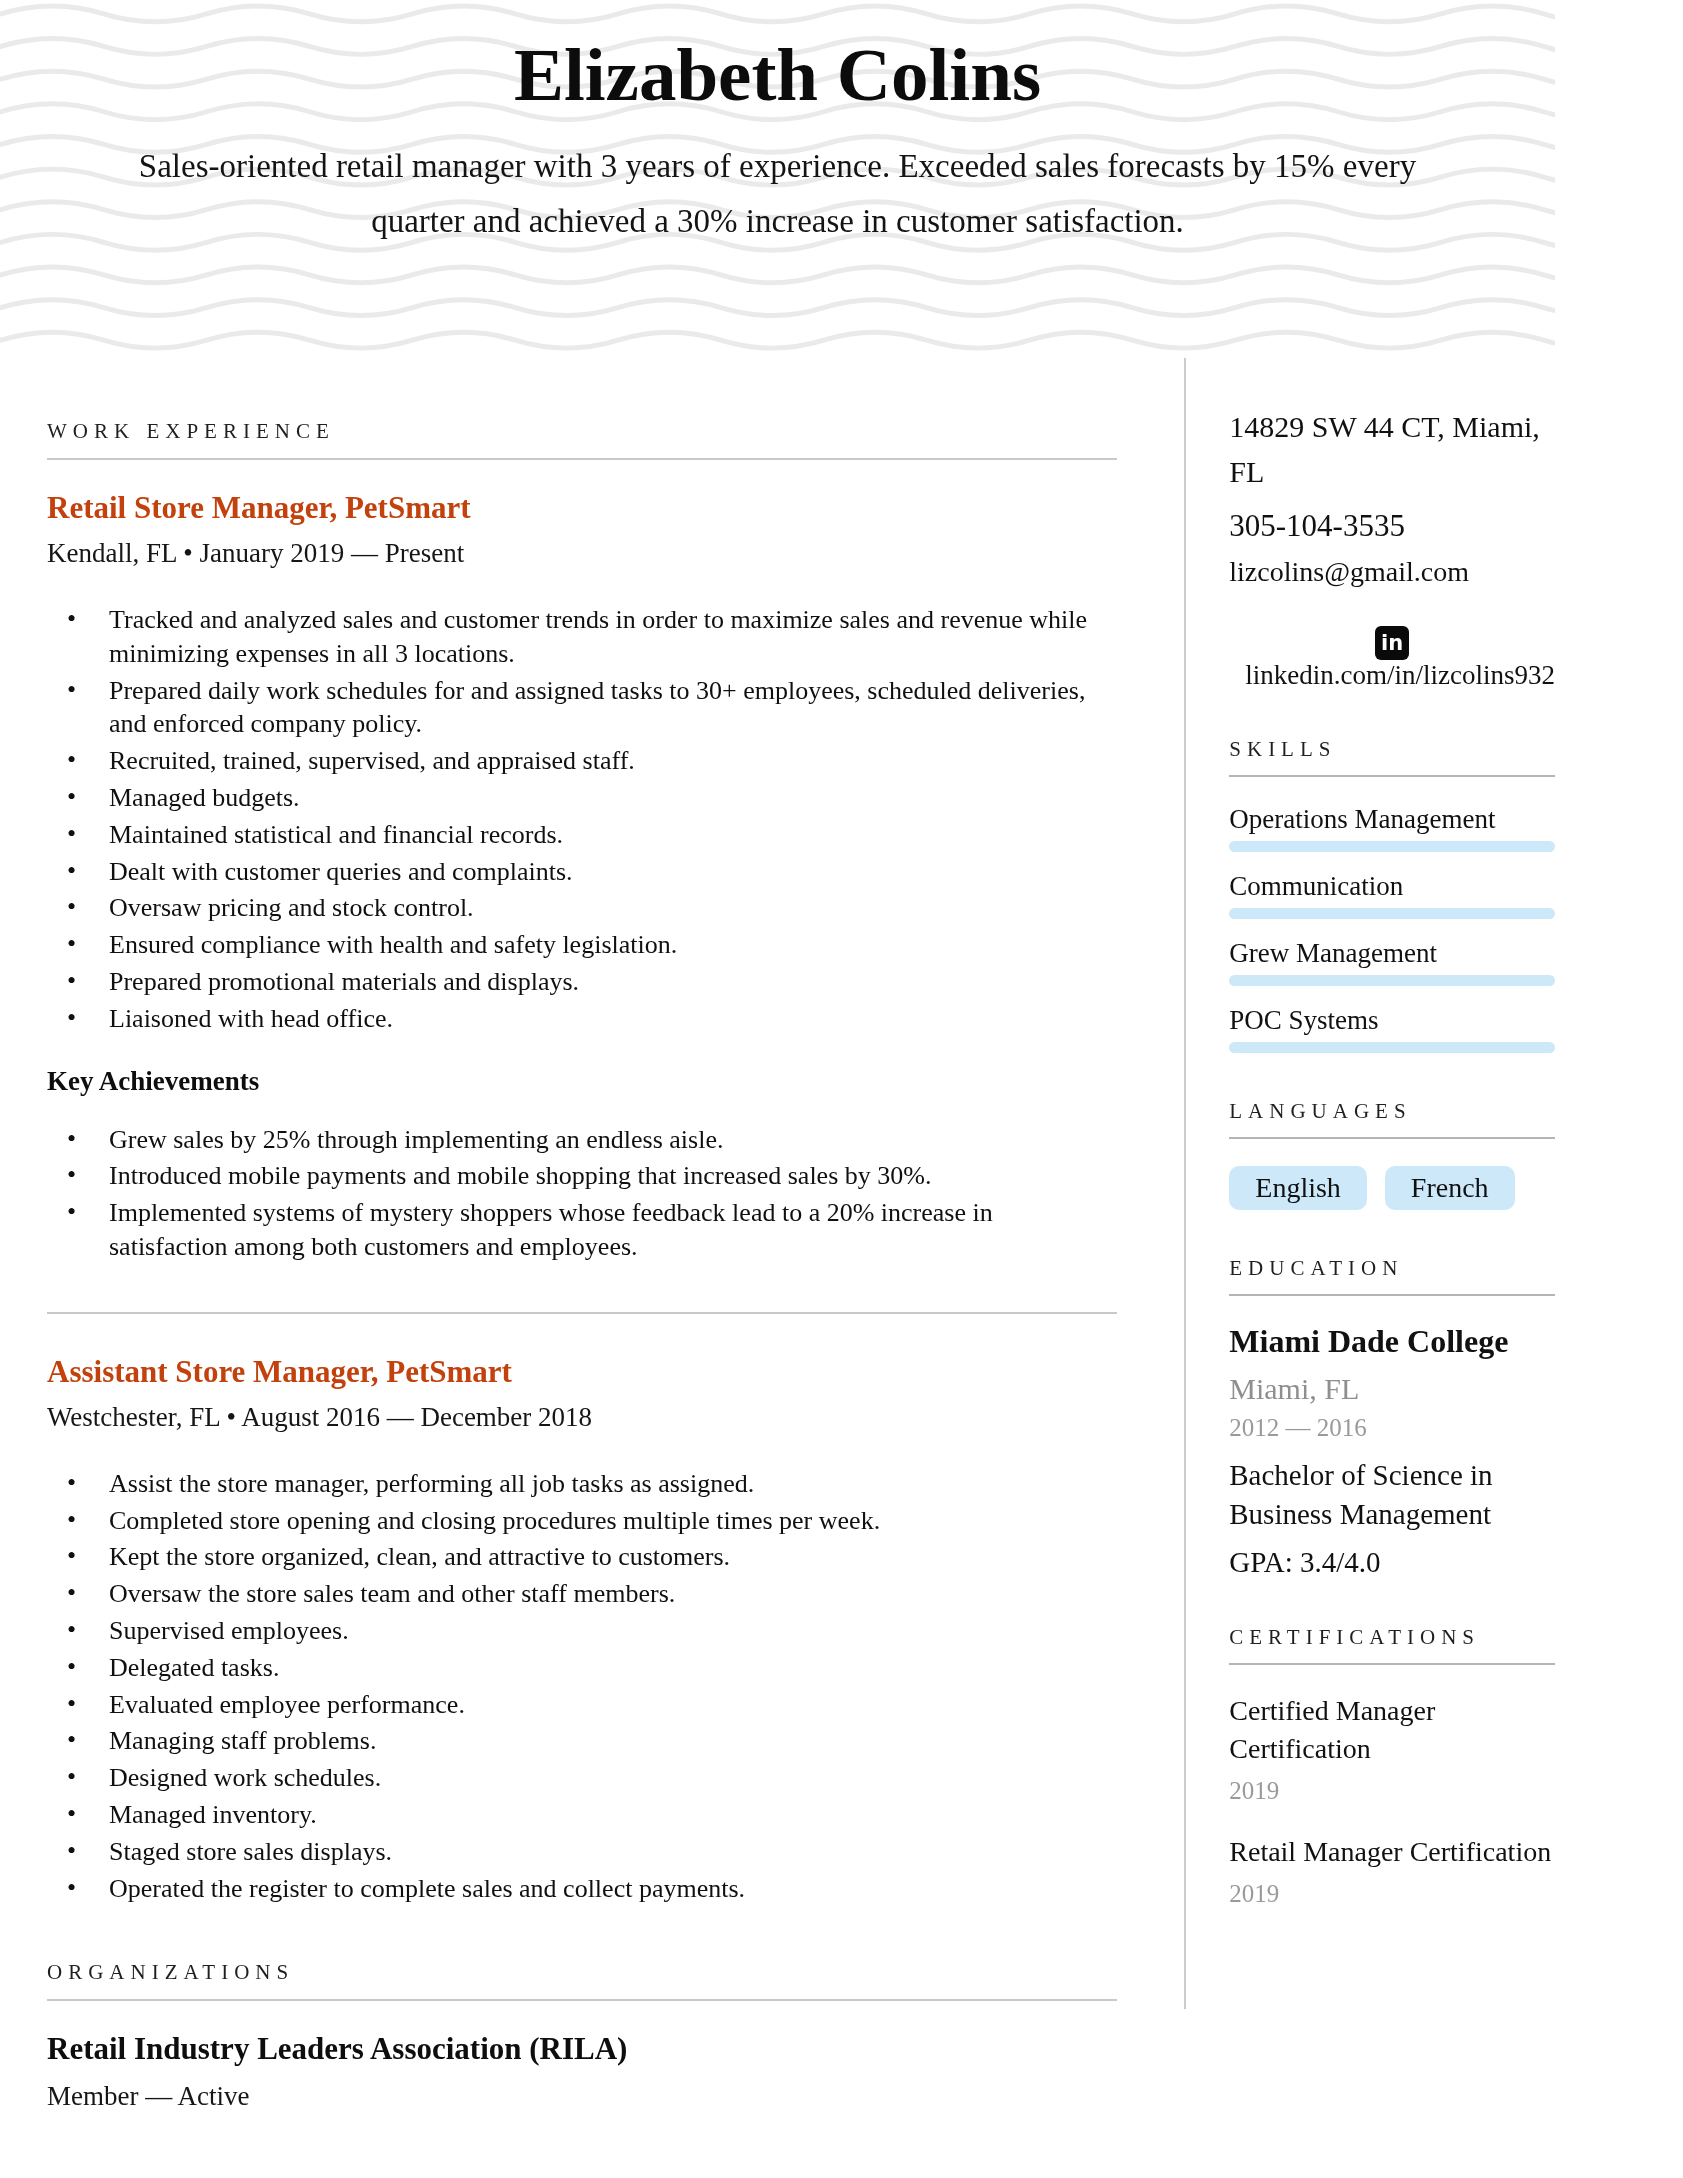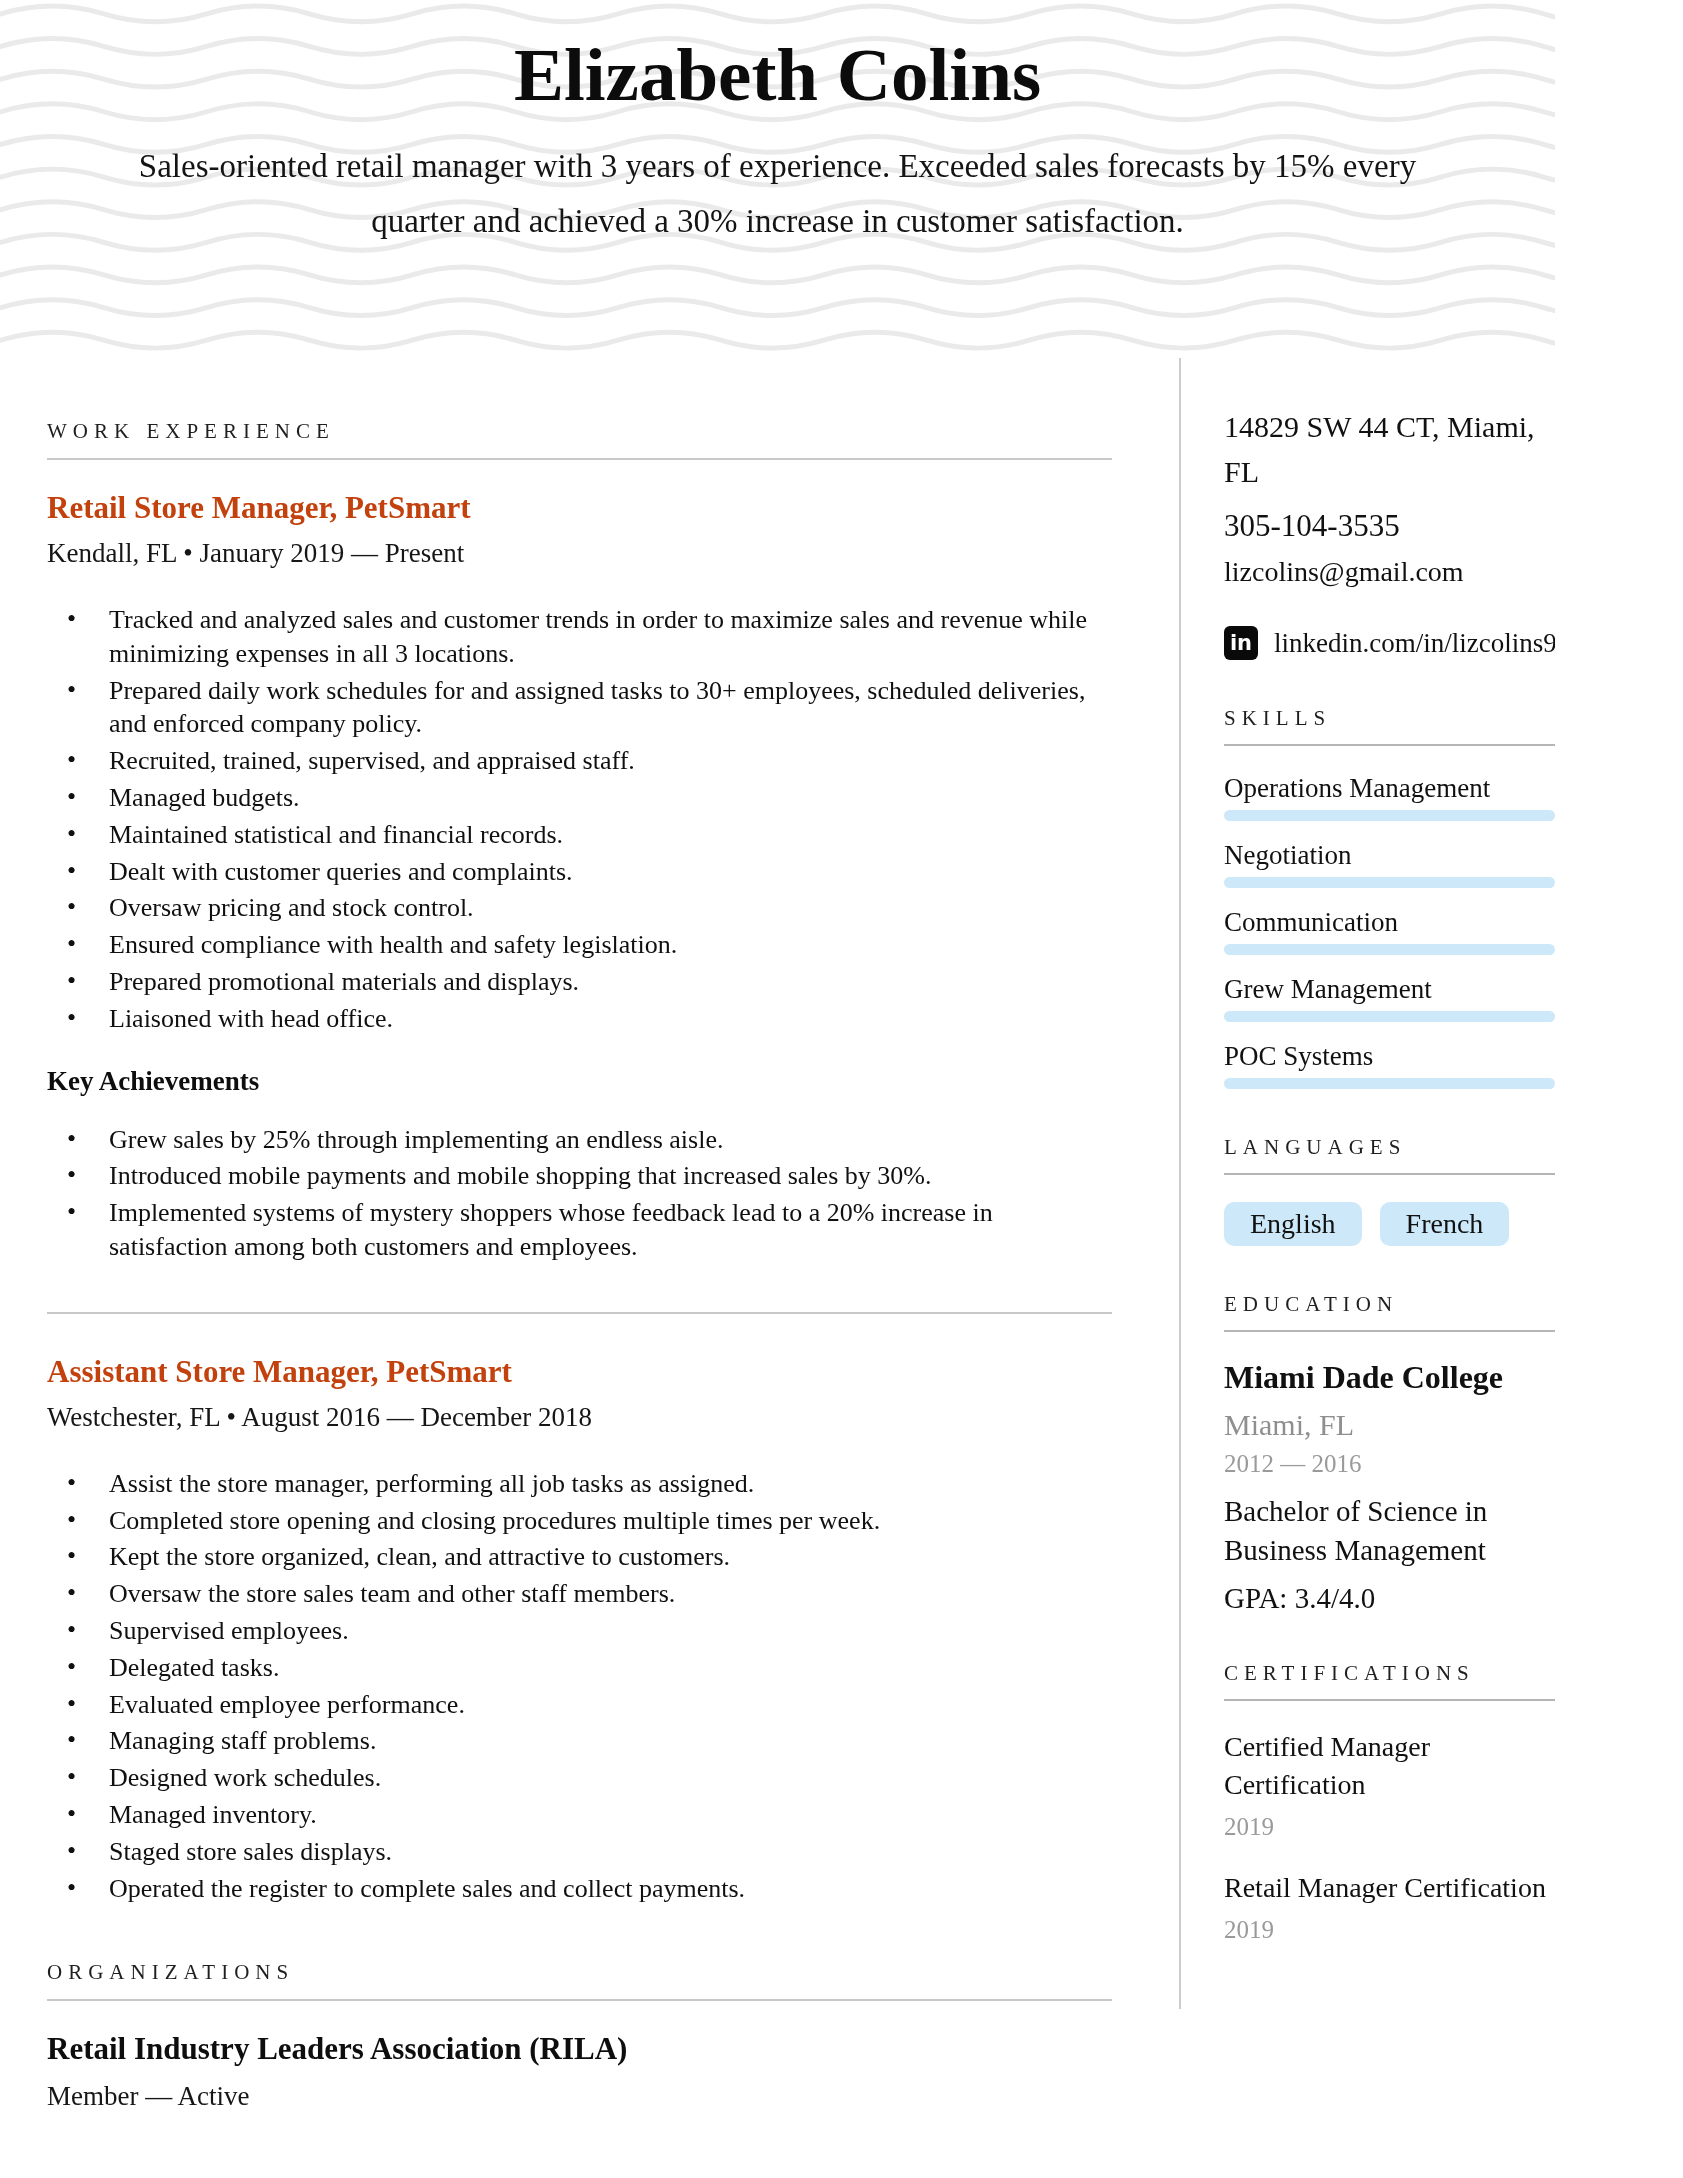--- a/index.html
+++ b/index.html
@@ -48,21 +48,21 @@
   }
   .ach-heading{font-size:27px;font-weight:700;margin:30px 0 26px 0;color:#0e0e0e;}
   .job-divider{border:none;border-top:2px solid #c9c9c9;margin:48px 0 40px 0;}
   .org-section{margin-top:55px;}
   .org-name{font-size:31px;font-weight:700;margin:0 0 14px 0;color:#0e0e0e;}
   .org-detail{font-size:27px;margin:0;color:#161616;}
   
   .contact-address{font-size:30px;line-height:1.5;margin:0 0 14px 0;}
   .contact-phone{font-size:31px;margin:0 0 12px 0;}
   .contact-email{font-size:28px;margin:0;}
-  .linkedin-row{display:flex;align-items:center;margin-top:38px;}
+  .linkedin-row{display:flex;align-items:center;margin-top:38px;flex-direction:column;}
   .li-badge{
     width:34px;height:34px;border-radius:6px;background:#0a0a0a;color:#ffffff;
     font-family:"DejaVu Sans","Liberation Sans",sans-serif;font-weight:700;font-size:21px;
     display:flex;align-items:center;justify-content:center;flex:0 0 auto;
   }
   .linkedin-text{font-size:27px;margin-left:16px;}
   .sb-section{margin-top:46px;}
   .skill{margin-bottom:19px;}
   .skill-label{font-size:27px;margin-bottom:6px;}
   .skill-bar{height:11px;border-radius:6px;background:#cde8f8;}
@@ -192,24 +192,20 @@
       <div class="sb-section">
         <h2 class="sec-heading">SKILLS</h2>
         <hr class="rule">
         <div>
 
             <div class="skill">
               <div class="skill-label">Operations Management</div>
               <div class="skill-bar"></div>
             </div>
 
-            <div class="skill">
-              <div class="skill-label">Negotiation</div>
-              <div class="skill-bar"></div>
-            </div>
 
             <div class="skill">
               <div class="skill-label">Communication</div>
               <div class="skill-bar"></div>
             </div>
 
             <div class="skill">
               <div class="skill-label">Grew Management</div>
               <div class="skill-bar"></div>
             </div>

